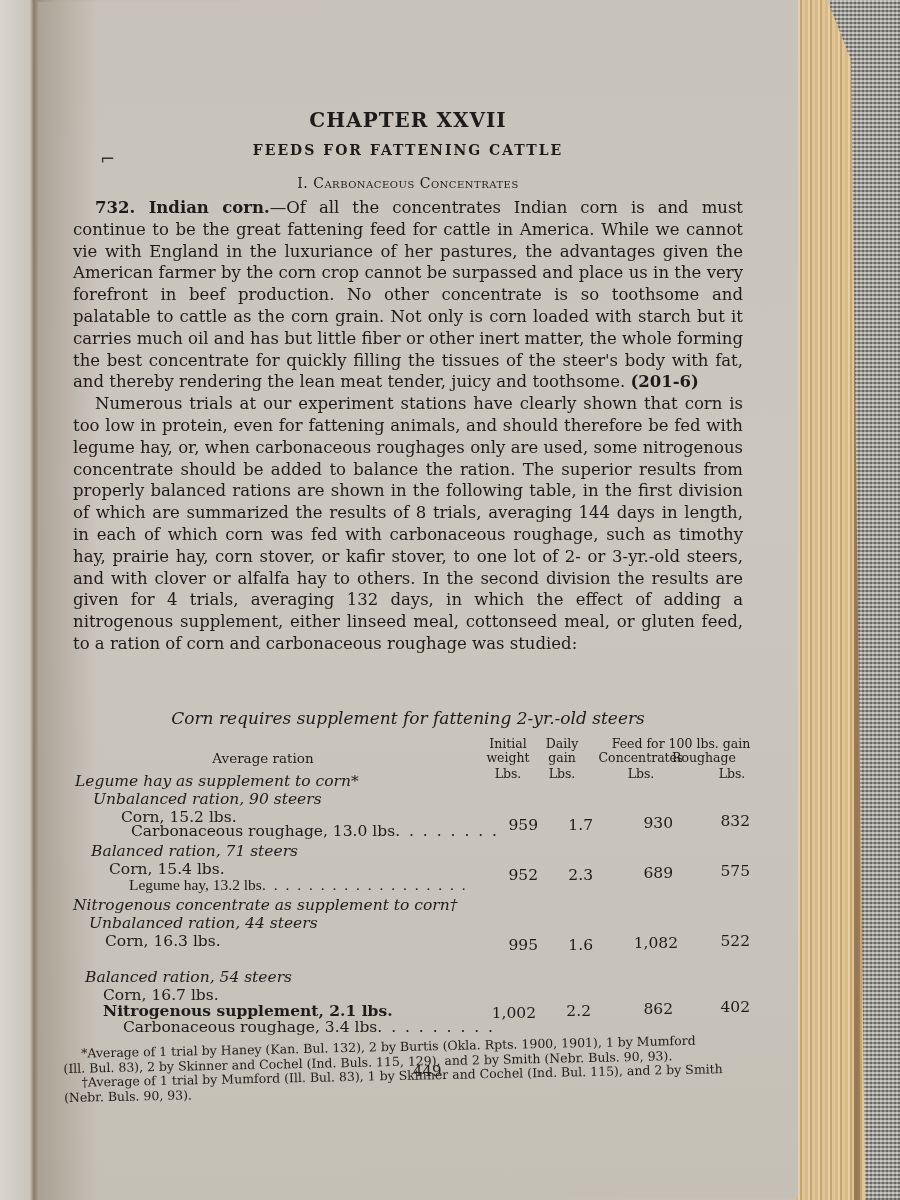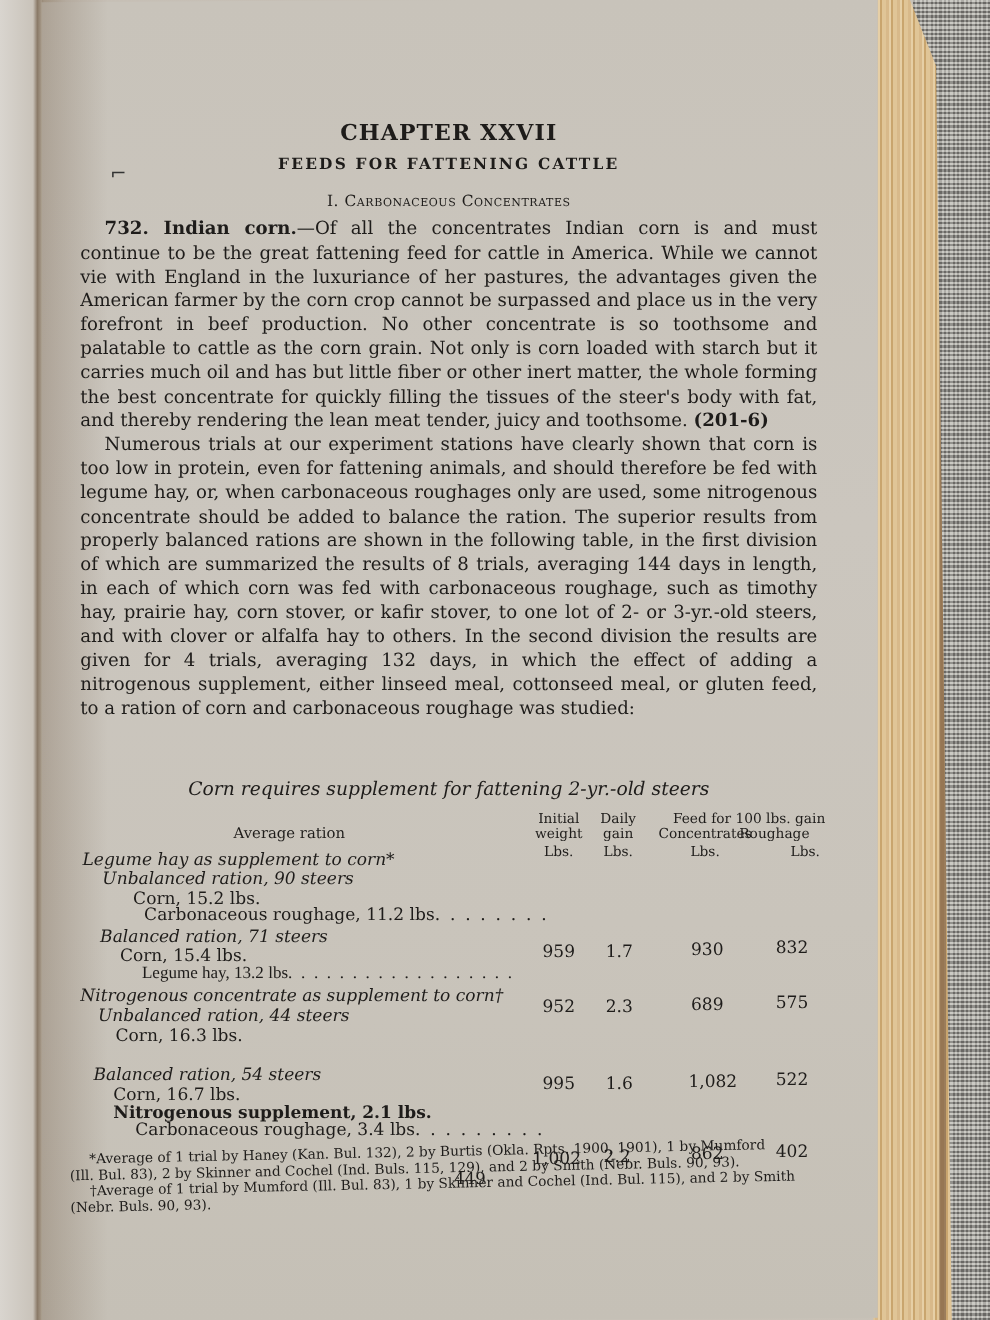--- a/index.html
+++ b/index.html
@@ -62,21 +62,21 @@
     position: absolute; top: 708px; left: 0; width: 670px; text-align: center;
     font-style: italic; font-size: 17px;
   }
   .thead { position: absolute; top: 737px; left: 0; width: 700px; font-size: 12.5px; line-height: 14px; }
   .thead .col { position: absolute; text-align: center; }
   .rows { position: absolute; top: 772px; left: 0; width: 700px; font-size: 15.5px; line-height: 18px; }
   .row { position: absolute; left: 0; width: 700px; height: 18px; white-space: nowrap; }
   .row .label { position: absolute; }
   .row .it { font-style: italic; }
   .row .dots { letter-spacing: 2px; }
-  .row .num { position: absolute; text-align: center; width: 60px; margin-top: 40px; }
+  .row .num { position: absolute; text-align: right; width: 60px; }
   .footnotes {
     position: absolute; top: 1047px; left: -10px; width: 700px; font-size: 12.5px; line-height: 14.5px;
     transform: rotate(-1.2deg); transform-origin: left top;
   }
   .footnotes p { margin: 0; }
   .footnotes .ind { text-indent: 18px; }
   .pagenum { position: absolute; top: 1043px; left: 340px; font-size: 15px; margin-top: 19px; }
   .mark { position: absolute; font-size: 18px; color: #333; }
 </style>
 </head>
@@ -119,21 +119,21 @@
     <div class="row" style="top:0px;">
       <span class="label it" style="left:2px;">Legume hay as supplement to corn*</span>
     </div>
     <div class="row" style="top:18px;">
       <span class="label it" style="left:20px;">Unbalanced ration, 90 steers</span>
     </div>
     <div class="row" style="top:36px;">
       <span class="label" style="left:36px;margin-left:12px;">Corn, 15.2 lbs.</span>
     </div>
     <div class="row" style="top:50px;">
-      <span class="label" style="left:58px;"><span>Carbonaceous roughage, 11.2 lbs</span><span class="dots">. . . . . . . .</span></span>
+      <span class="label" style="left:58px;"><span>Carbonaceous roughage, 13.0 lbs</span><span class="dots">. . . . . . . .</span></span>
       <span class="num" style="left:405px;top:-6px;">959</span>
       <span class="num" style="left:460px;top:-6px;">1.7</span>
       <span class="num" style="left:540px;top:-8px;">930</span>
       <span class="num" style="left:617px;top:-10px;">832</span>
     </div>
     <div class="row" style="top:70px;">
       <span class="label it" style="left:18px;">Balanced ration, 71 steers</span>
     </div>
     <div class="row" style="top:88px;">
       <span class="label" style="left:36px;">Corn, 15.4 lbs.</span>

